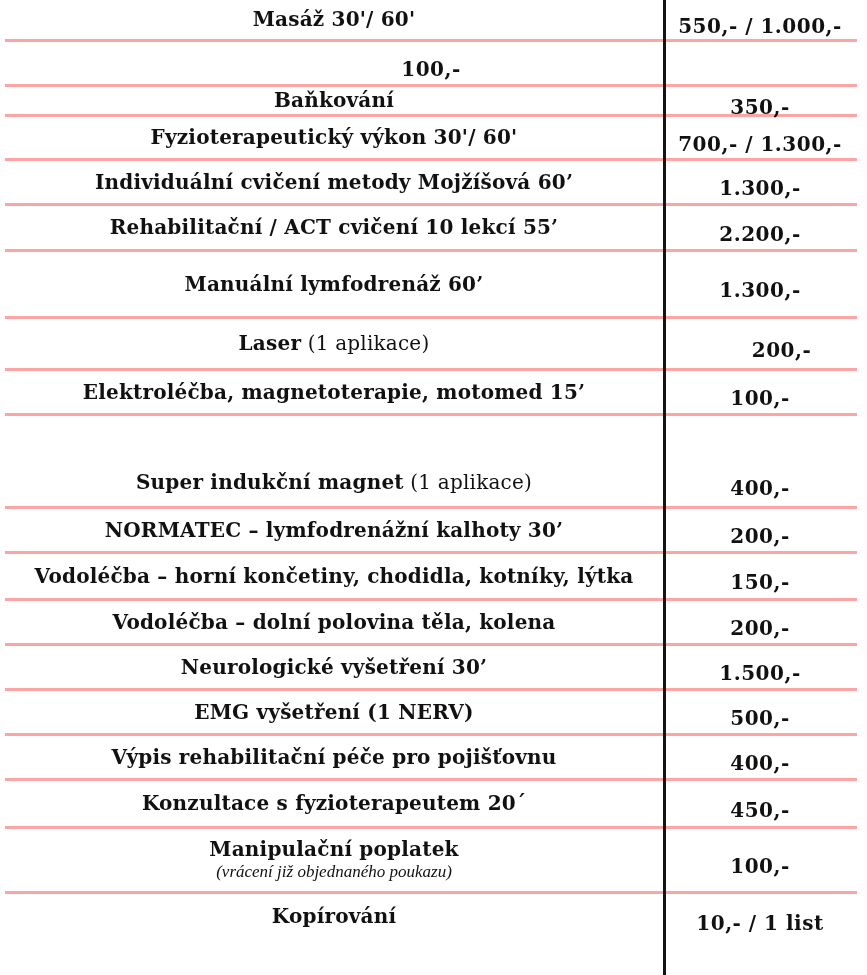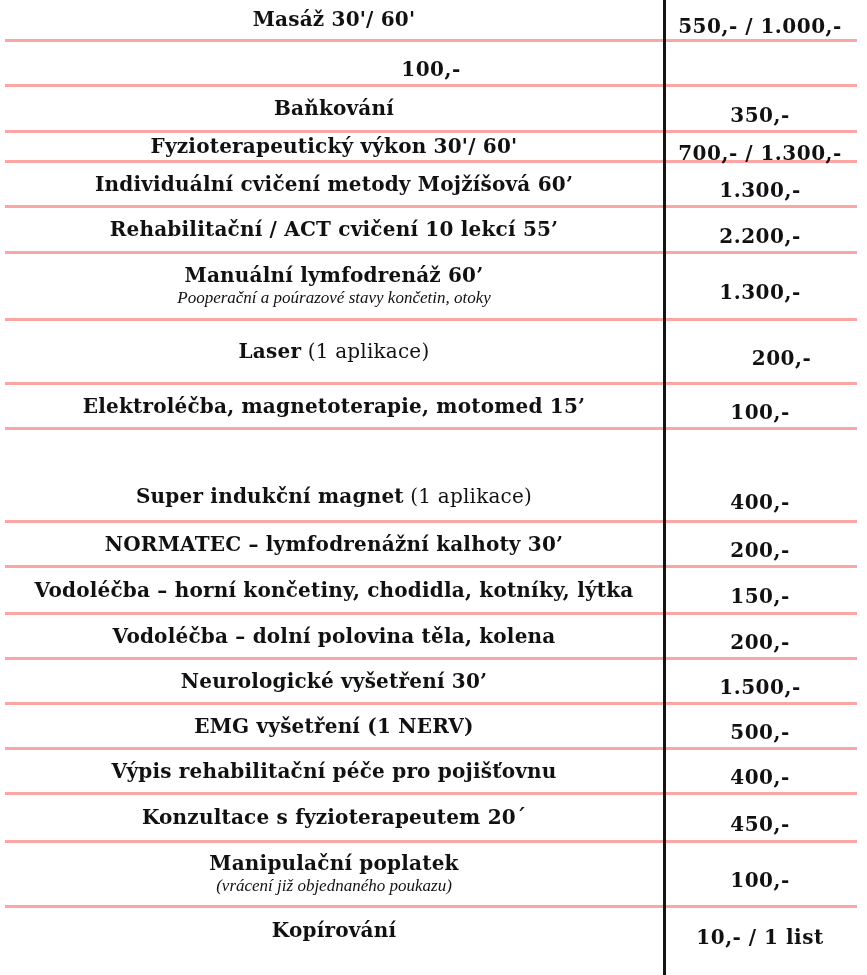--- a/index.html
+++ b/index.html
@@ -54,52 +54,51 @@
   <div class="rows-wrap">
       <div class="row" style="height: 42px;">
         <div class="cell name-cell">
           <div class="service-title"><span>Masáž 30'/ 60'</span></div>
         </div>
         <div class="cell price-cell">550,- / 1.000,-</div>
       </div>
       <div class="row" style="height: 45px;">
         <div class="cell price-cell">100,-</div>
       </div>
-      <div class="row" style="height: 46px;">
+      <div class="row" style="height: 30px;">
         <div class="cell name-cell">
           <div class="service-title"><span>Baňkování</span></div>
         </div>
         <div class="cell price-cell">350,-</div>
       </div>
-      <div class="row" style="height: 30px;">
+      <div class="row" style="height: 44px;">
         <div class="cell name-cell">
           <div class="service-title"><span>Fyzioterapeutický výkon 30'/ 60'</span></div>
         </div>
         <div class="cell price-cell">700,- / 1.300,-</div>
       </div>
       <div class="row" style="height: 45px;">
         <div class="cell name-cell">
           <div class="service-title"><span>Individuální cvičení metody Mojžíšová 60’</span></div>
         </div>
         <div class="cell price-cell">1.300,-</div>
       </div>
       <div class="row" style="height: 46px;">
         <div class="cell name-cell">
           <div class="service-title"><span>Rehabilitační / ACT cvičení 10 lekcí 55’</span></div>
         </div>
         <div class="cell price-cell">2.200,-</div>
       </div>
       <div class="row" style="height: 67px;">
         <div class="cell name-cell">
           <div class="service-title"><span>Manuální lymfodrenáž 60’</span></div>
-          <div class="subtitle"><span>Pooperační a poúrazové stavy končetin, otoky</span></div>
         </div>
         <div class="cell price-cell">1.300,-</div>
       </div>
-      <div class="row" style="height: 64px; gap: 43px;">
+      <div class="row" style="height: 52px; gap: 43px;">
         <div class="cell name-cell">
           <div class="service-title"><span>Laser</span><span class="rg"> (1 aplikace)</span></div>
         </div>
         <div class="cell price-cell">200,-</div>
       </div>
       <div class="row" style="height: 45px;">
         <div class="cell name-cell">
           <div class="service-title"><span>Elektroléčba, magnetoterapie, motomed 15’</span></div>
         </div>
         <div class="cell price-cell">100,-</div>

